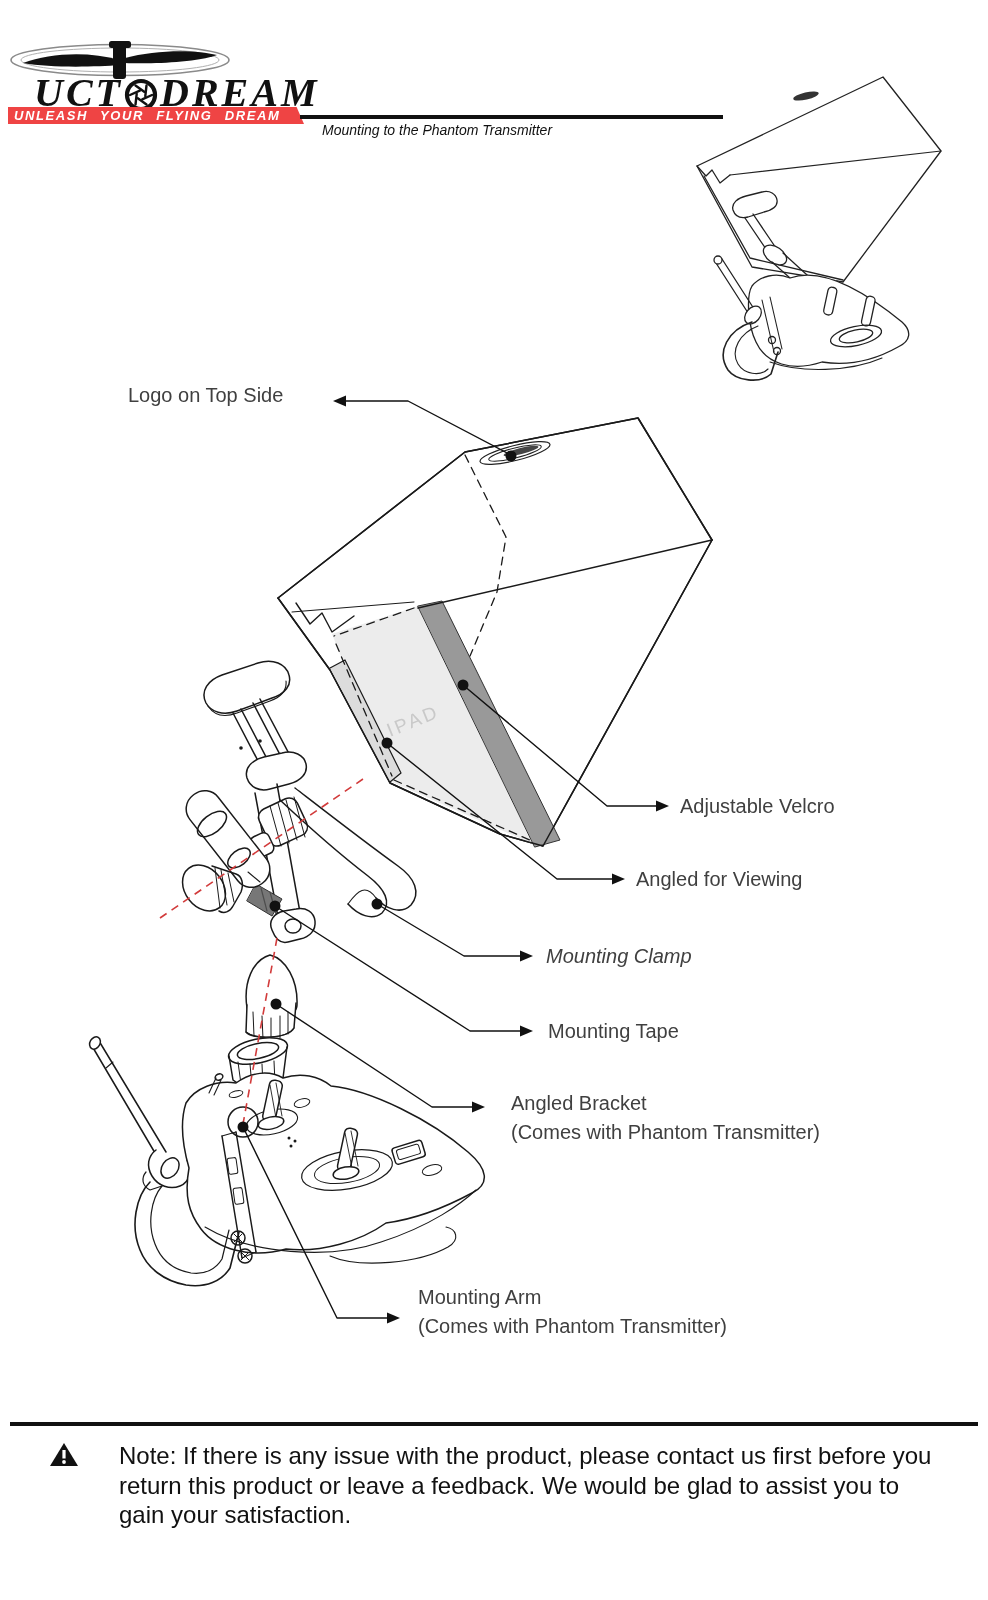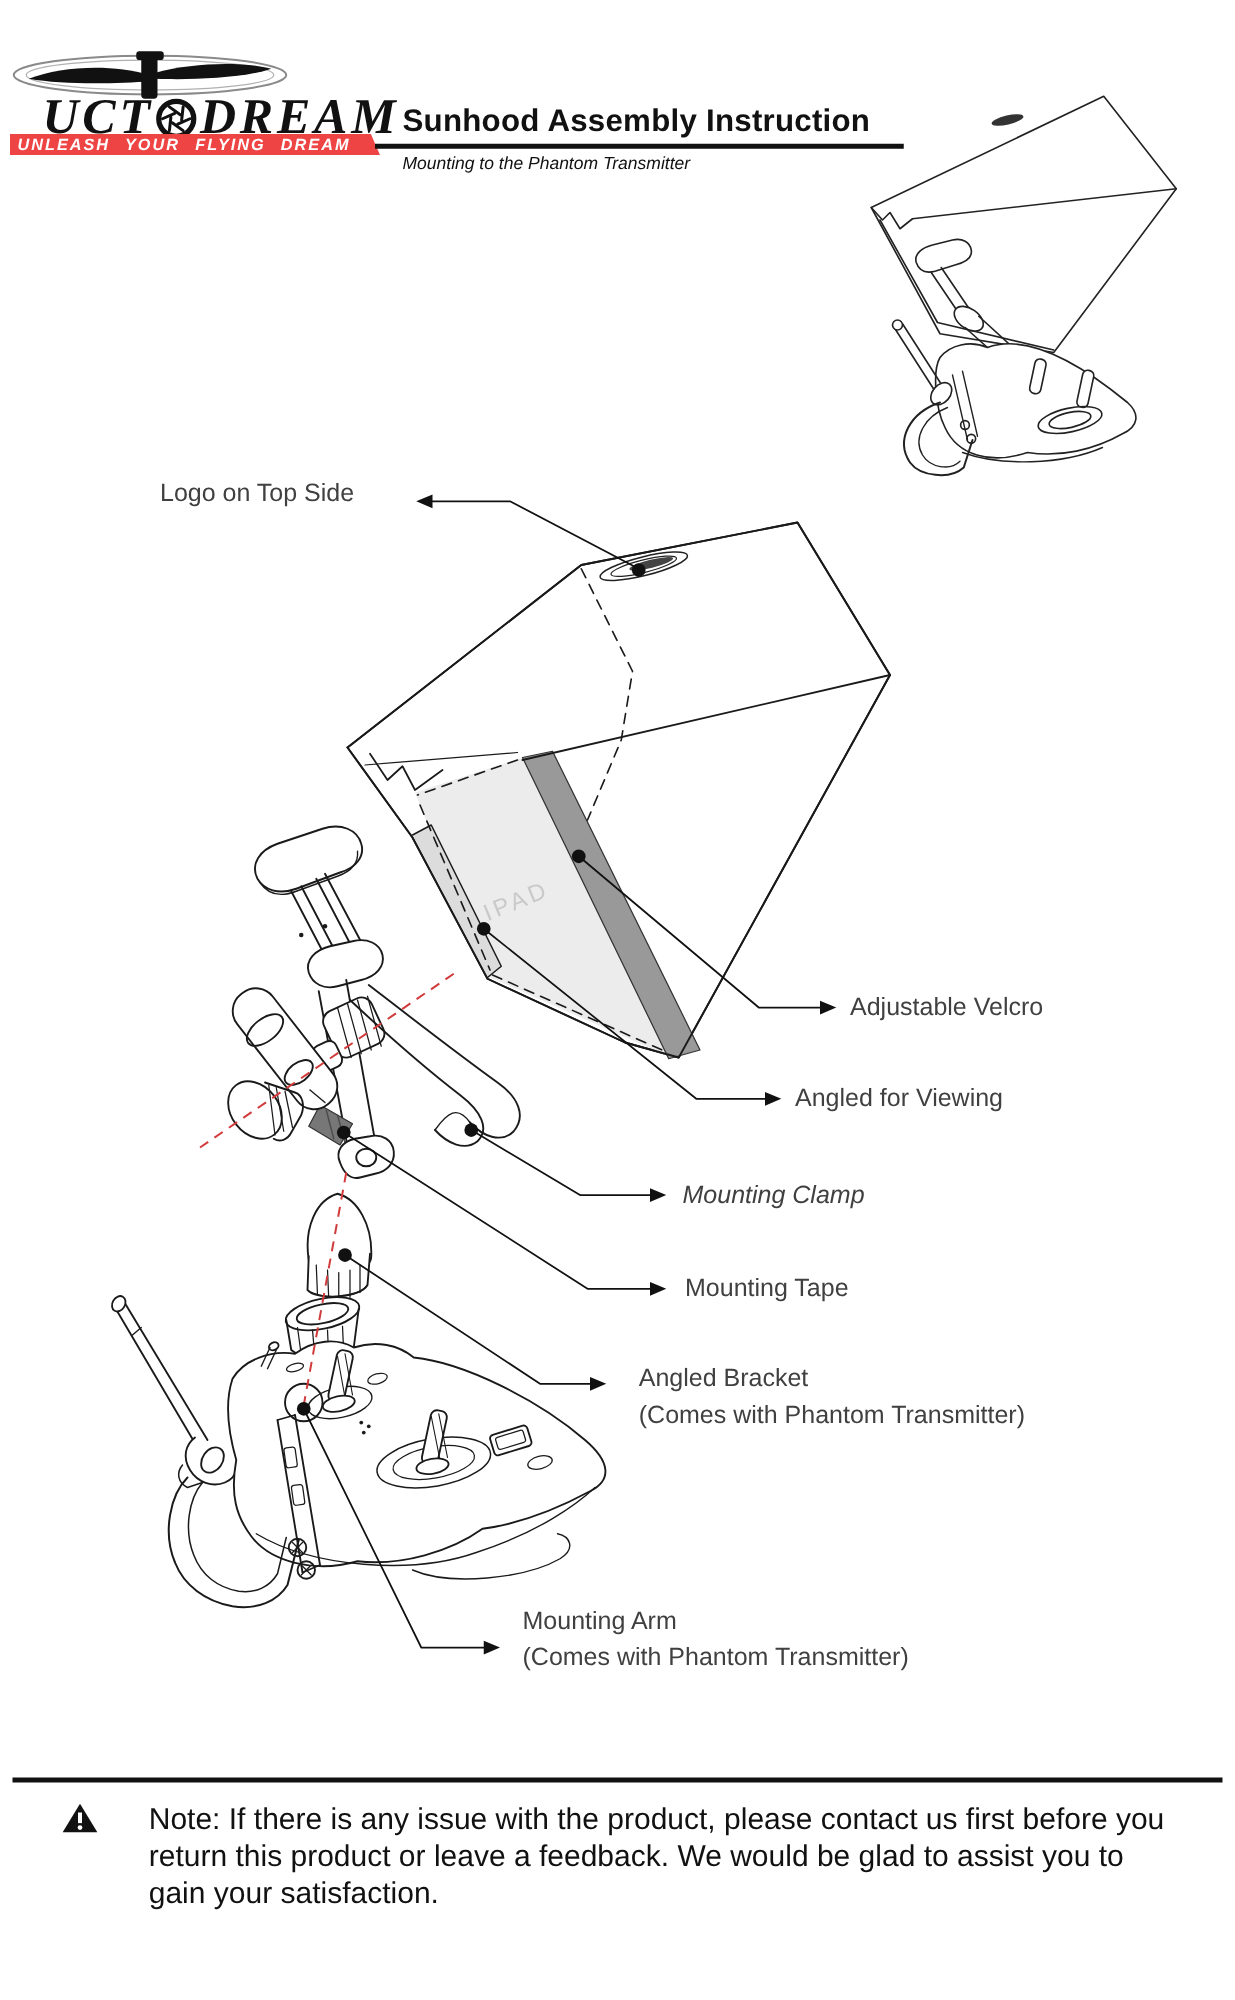--- a/index.html
+++ b/index.html
@@ -61,21 +61,20 @@
         </g>
       </svg>
     </span>
     <span class="seg">DREAM</span>
   </div>
 
   <div id="tagline-bar">
     <span>UNLEASH YOUR FLYING DREAM</span>
   </div>
 
-  <div id="doc-title">Sunhood Assembly Instruction</div>
   <div id="title-rule"></div>
   <div id="doc-subtitle">Mounting to the Phantom Transmitter</div>
 
   <svg class="abs" style="left:0;top:0" width="988" height="1600" viewBox="0 0 988 1600">
 
     <g stroke="#222" stroke-width="1.3" fill="none" stroke-linejoin="round" stroke-linecap="round">
       <path d="M697,166 L883,77 L941,151 L843,282 L752,267 Z" fill="#fff"></path>
       <path d="M697,166 L706,176 L712,170 L720,183 L730,175"></path>
       <path d="M704,176 L750,258 L843,280"></path>
       <path d="M730,175 L941,151" stroke-width="1.1"></path>

